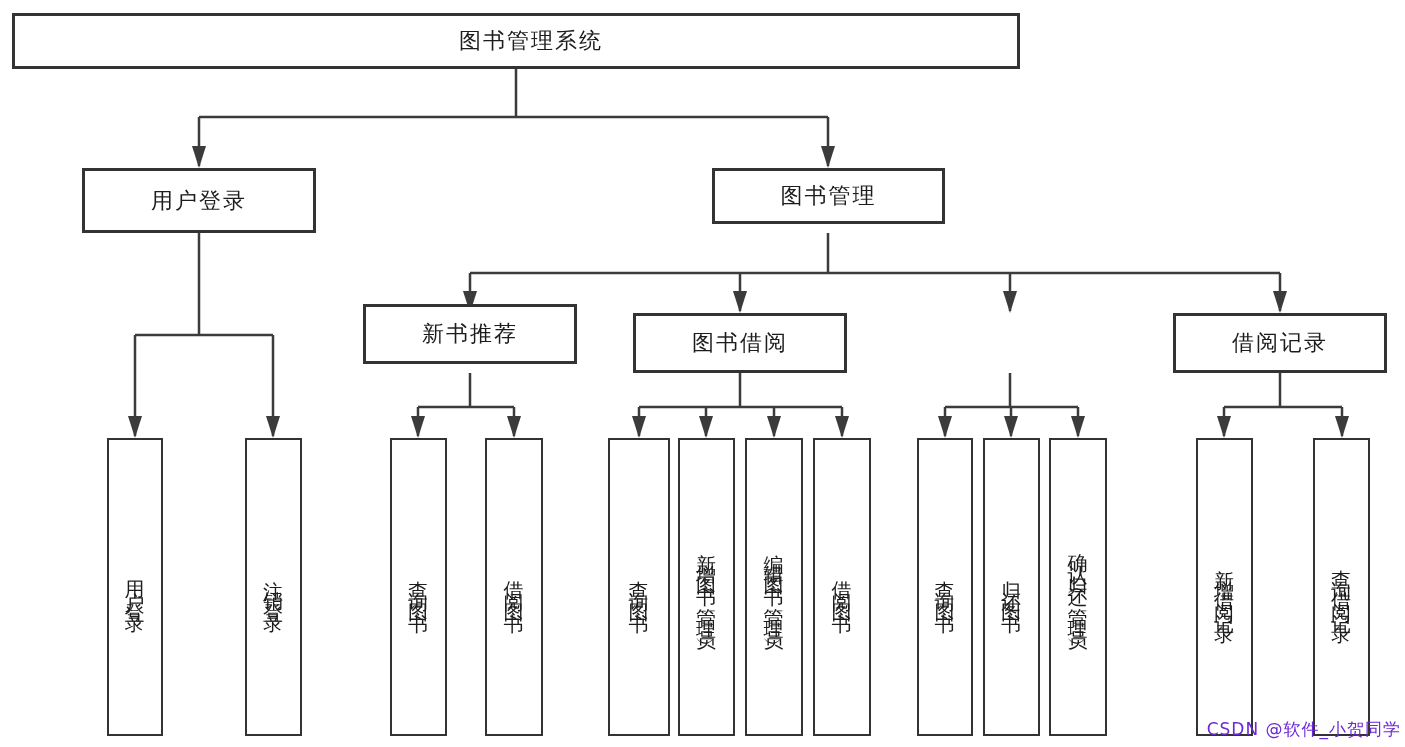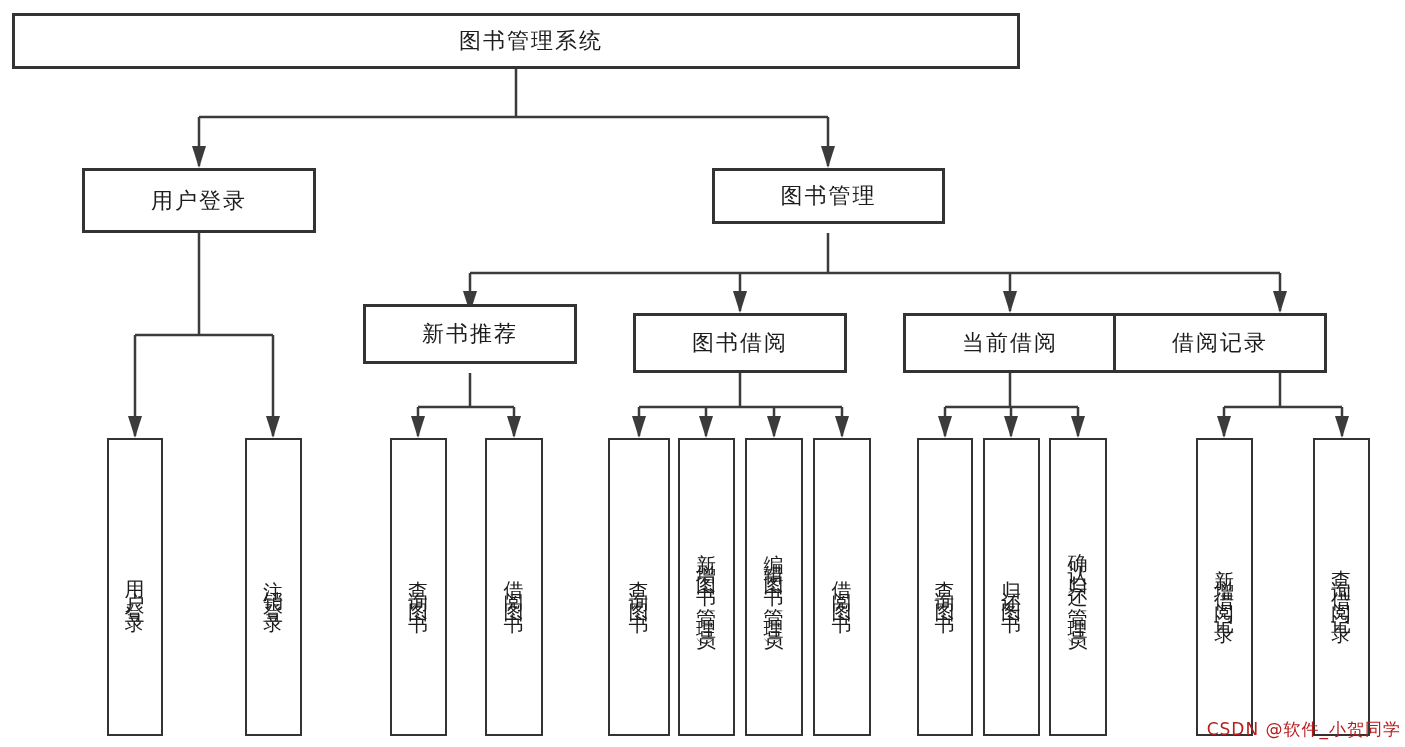--- a/index.html
+++ b/index.html
@@ -49,21 +49,21 @@
     letter-spacing: 11px;
     color: #1c1c1c;
     line-height: 1;
   }
   .watermark {
     position: absolute;
     right: 4px;
     bottom: 6px;
     font-size: 17px;
     letter-spacing: 1px;
-    color: #b91c1c;
+    color: #6d28d9;
     z-index: 10;
     white-space: nowrap;
   }
 </style>
 </head>
 <body>
 
 <div class="canvas">
 
   <svg class="connector-layer" viewBox="0 0 1405 747" xmlns="http://www.w3.org/2000/svg">
@@ -107,24 +107,21 @@
   <div class="hnode" style="left:712px; top:168px; width:233px; height:56px;">
     <span>图书管理</span>
   </div>
 
   <div class="hnode" style="left:363px; top:304px; width:214px; height:60px;">
     <span>新书推荐</span>
   </div>
   <div class="hnode" style="left:633px; top:313px; width:214px; height:60px;font-family:Liberation Serif, serif;">
     <span>图书借阅</span>
   </div>
-  <div class="hnode" style="left:903px; top:313px; width:214px; height:60px;">
-    <span>当前借阅</span>
-  </div>
-  <div class="hnode" style="left:1113px; top:313px; width:214px; height:60px;">
+  <div class="hnode" style="left:1173px; top:313px; width:214px; height:60px;">
     <span>借阅记录</span>
   </div>
 
   <div class="vnode" style="left:107px; top:438px; width:56px; height:298px;">
     <span>用户登录</span>
   </div>
   <div class="vnode" style="left:245px; top:438px; width:57px; height:298px;">
     <span>注销登录</span>
   </div>
 

